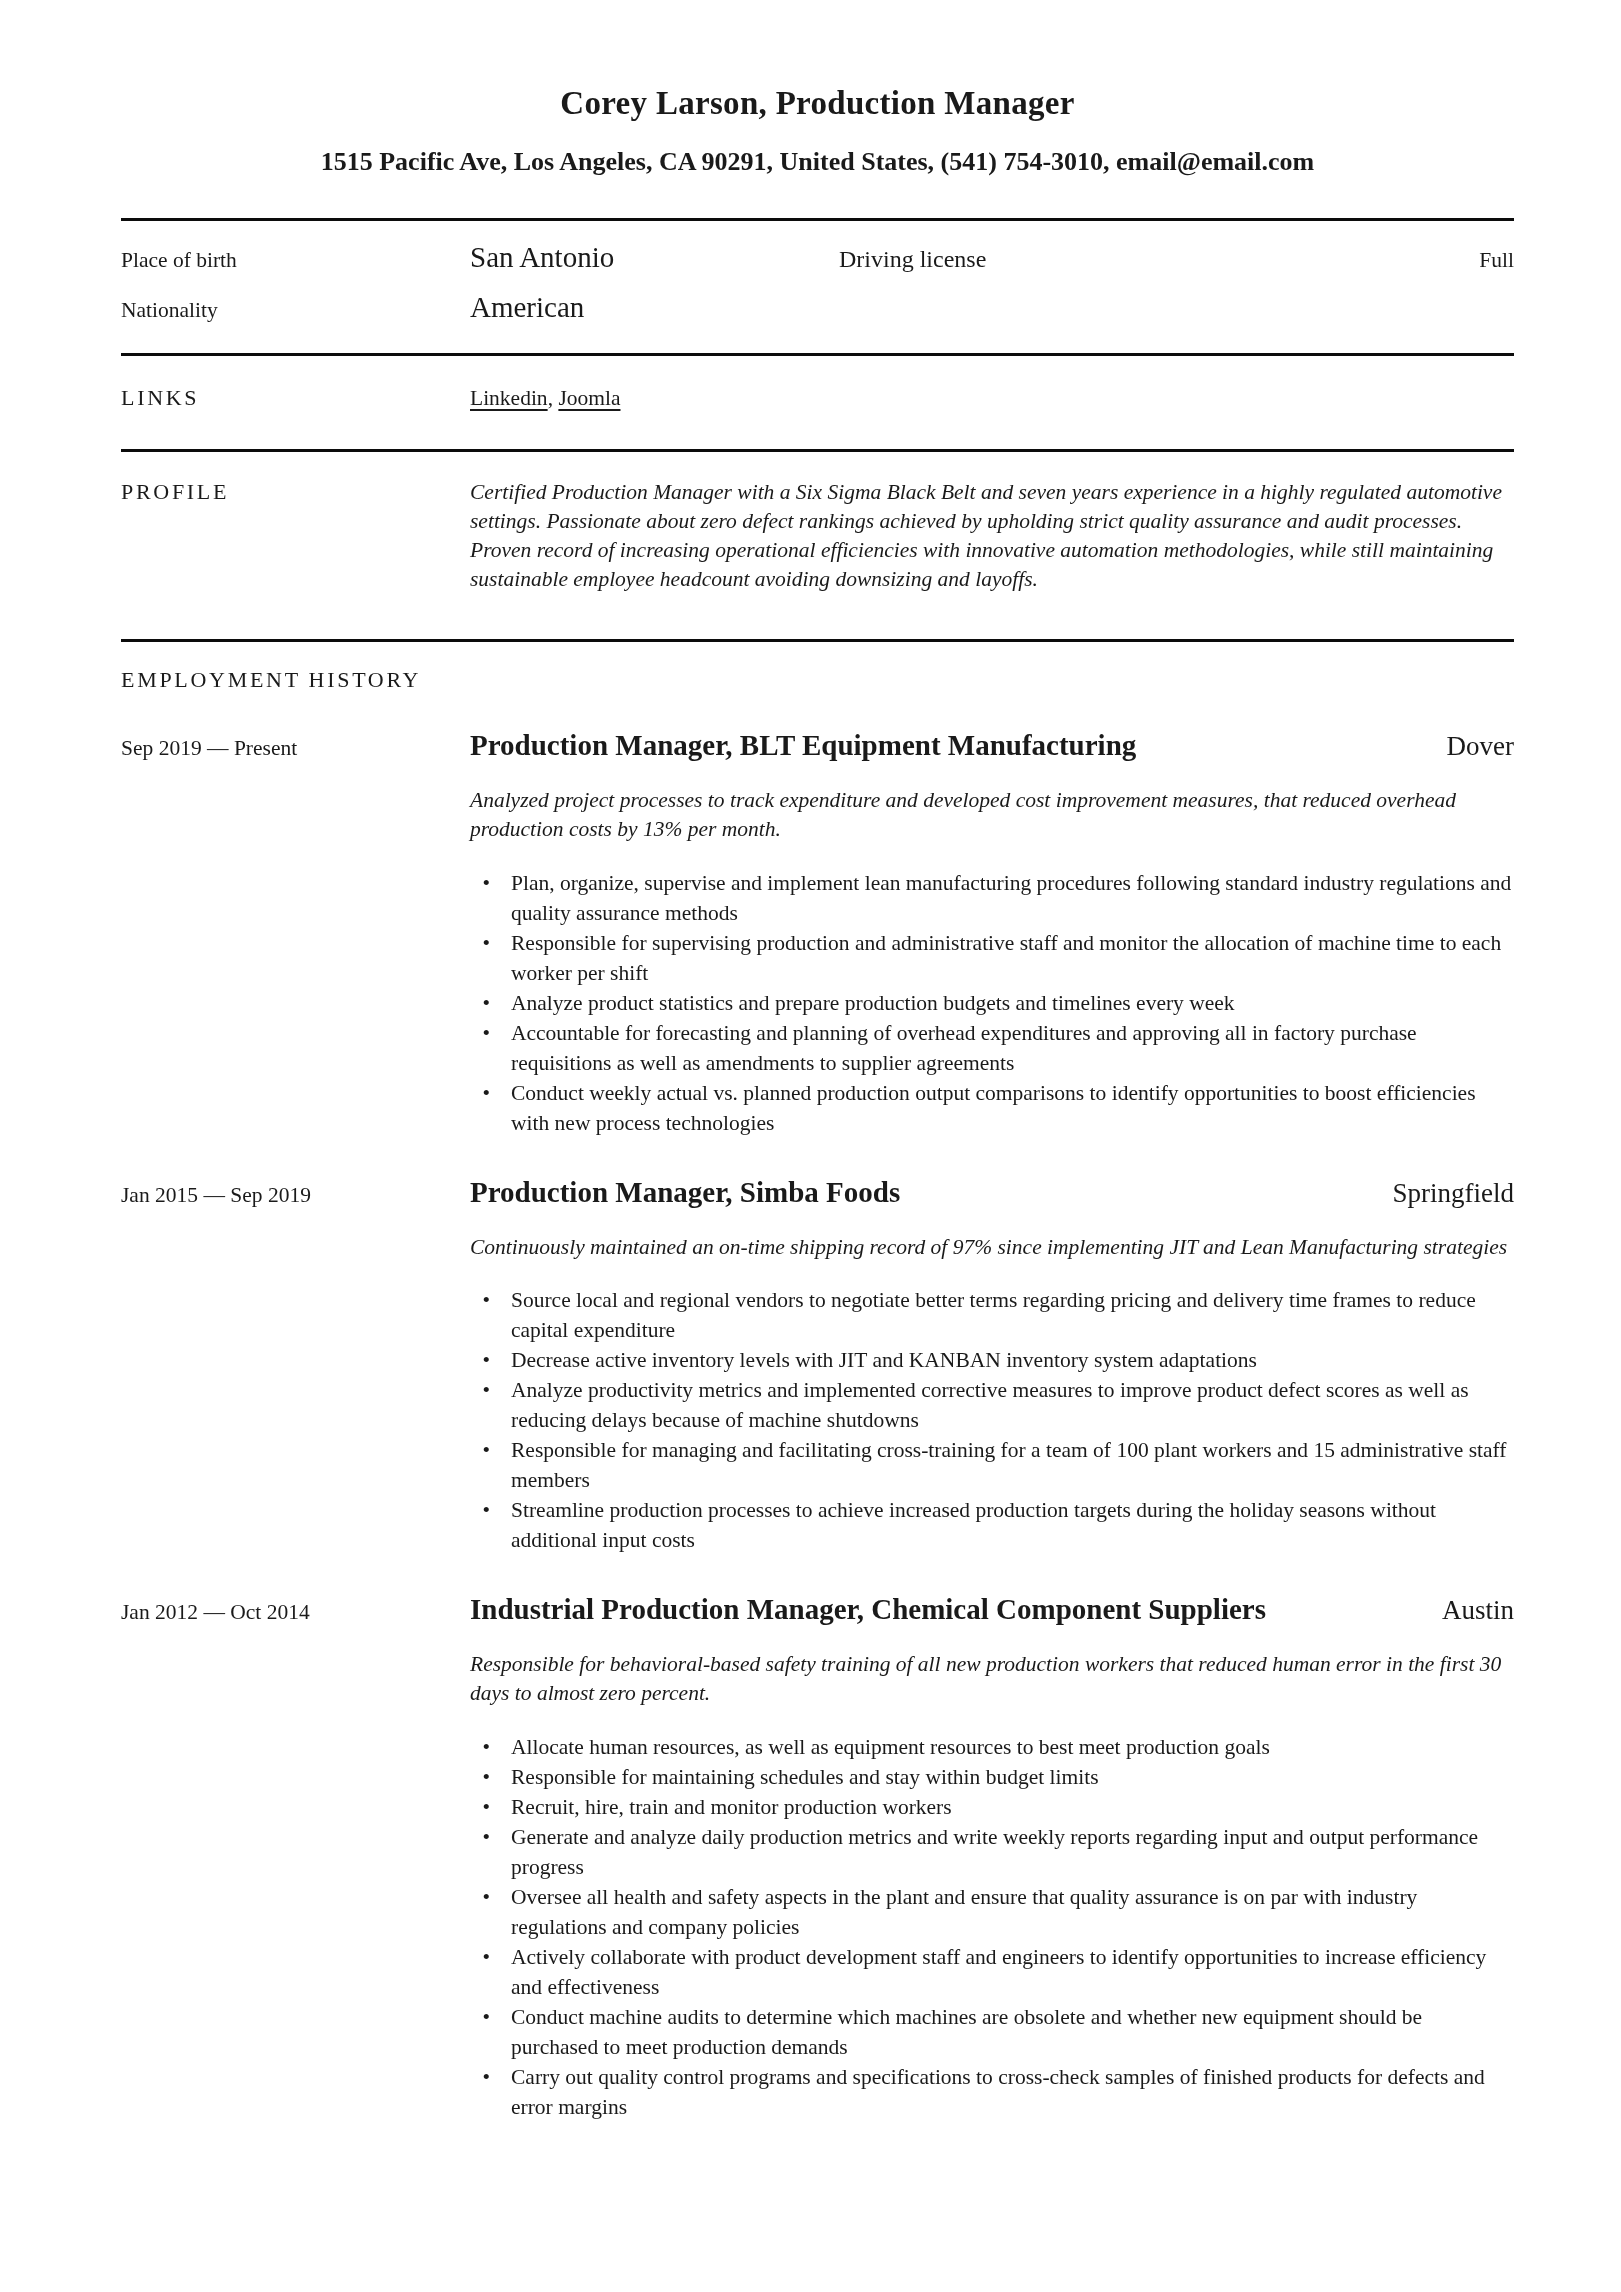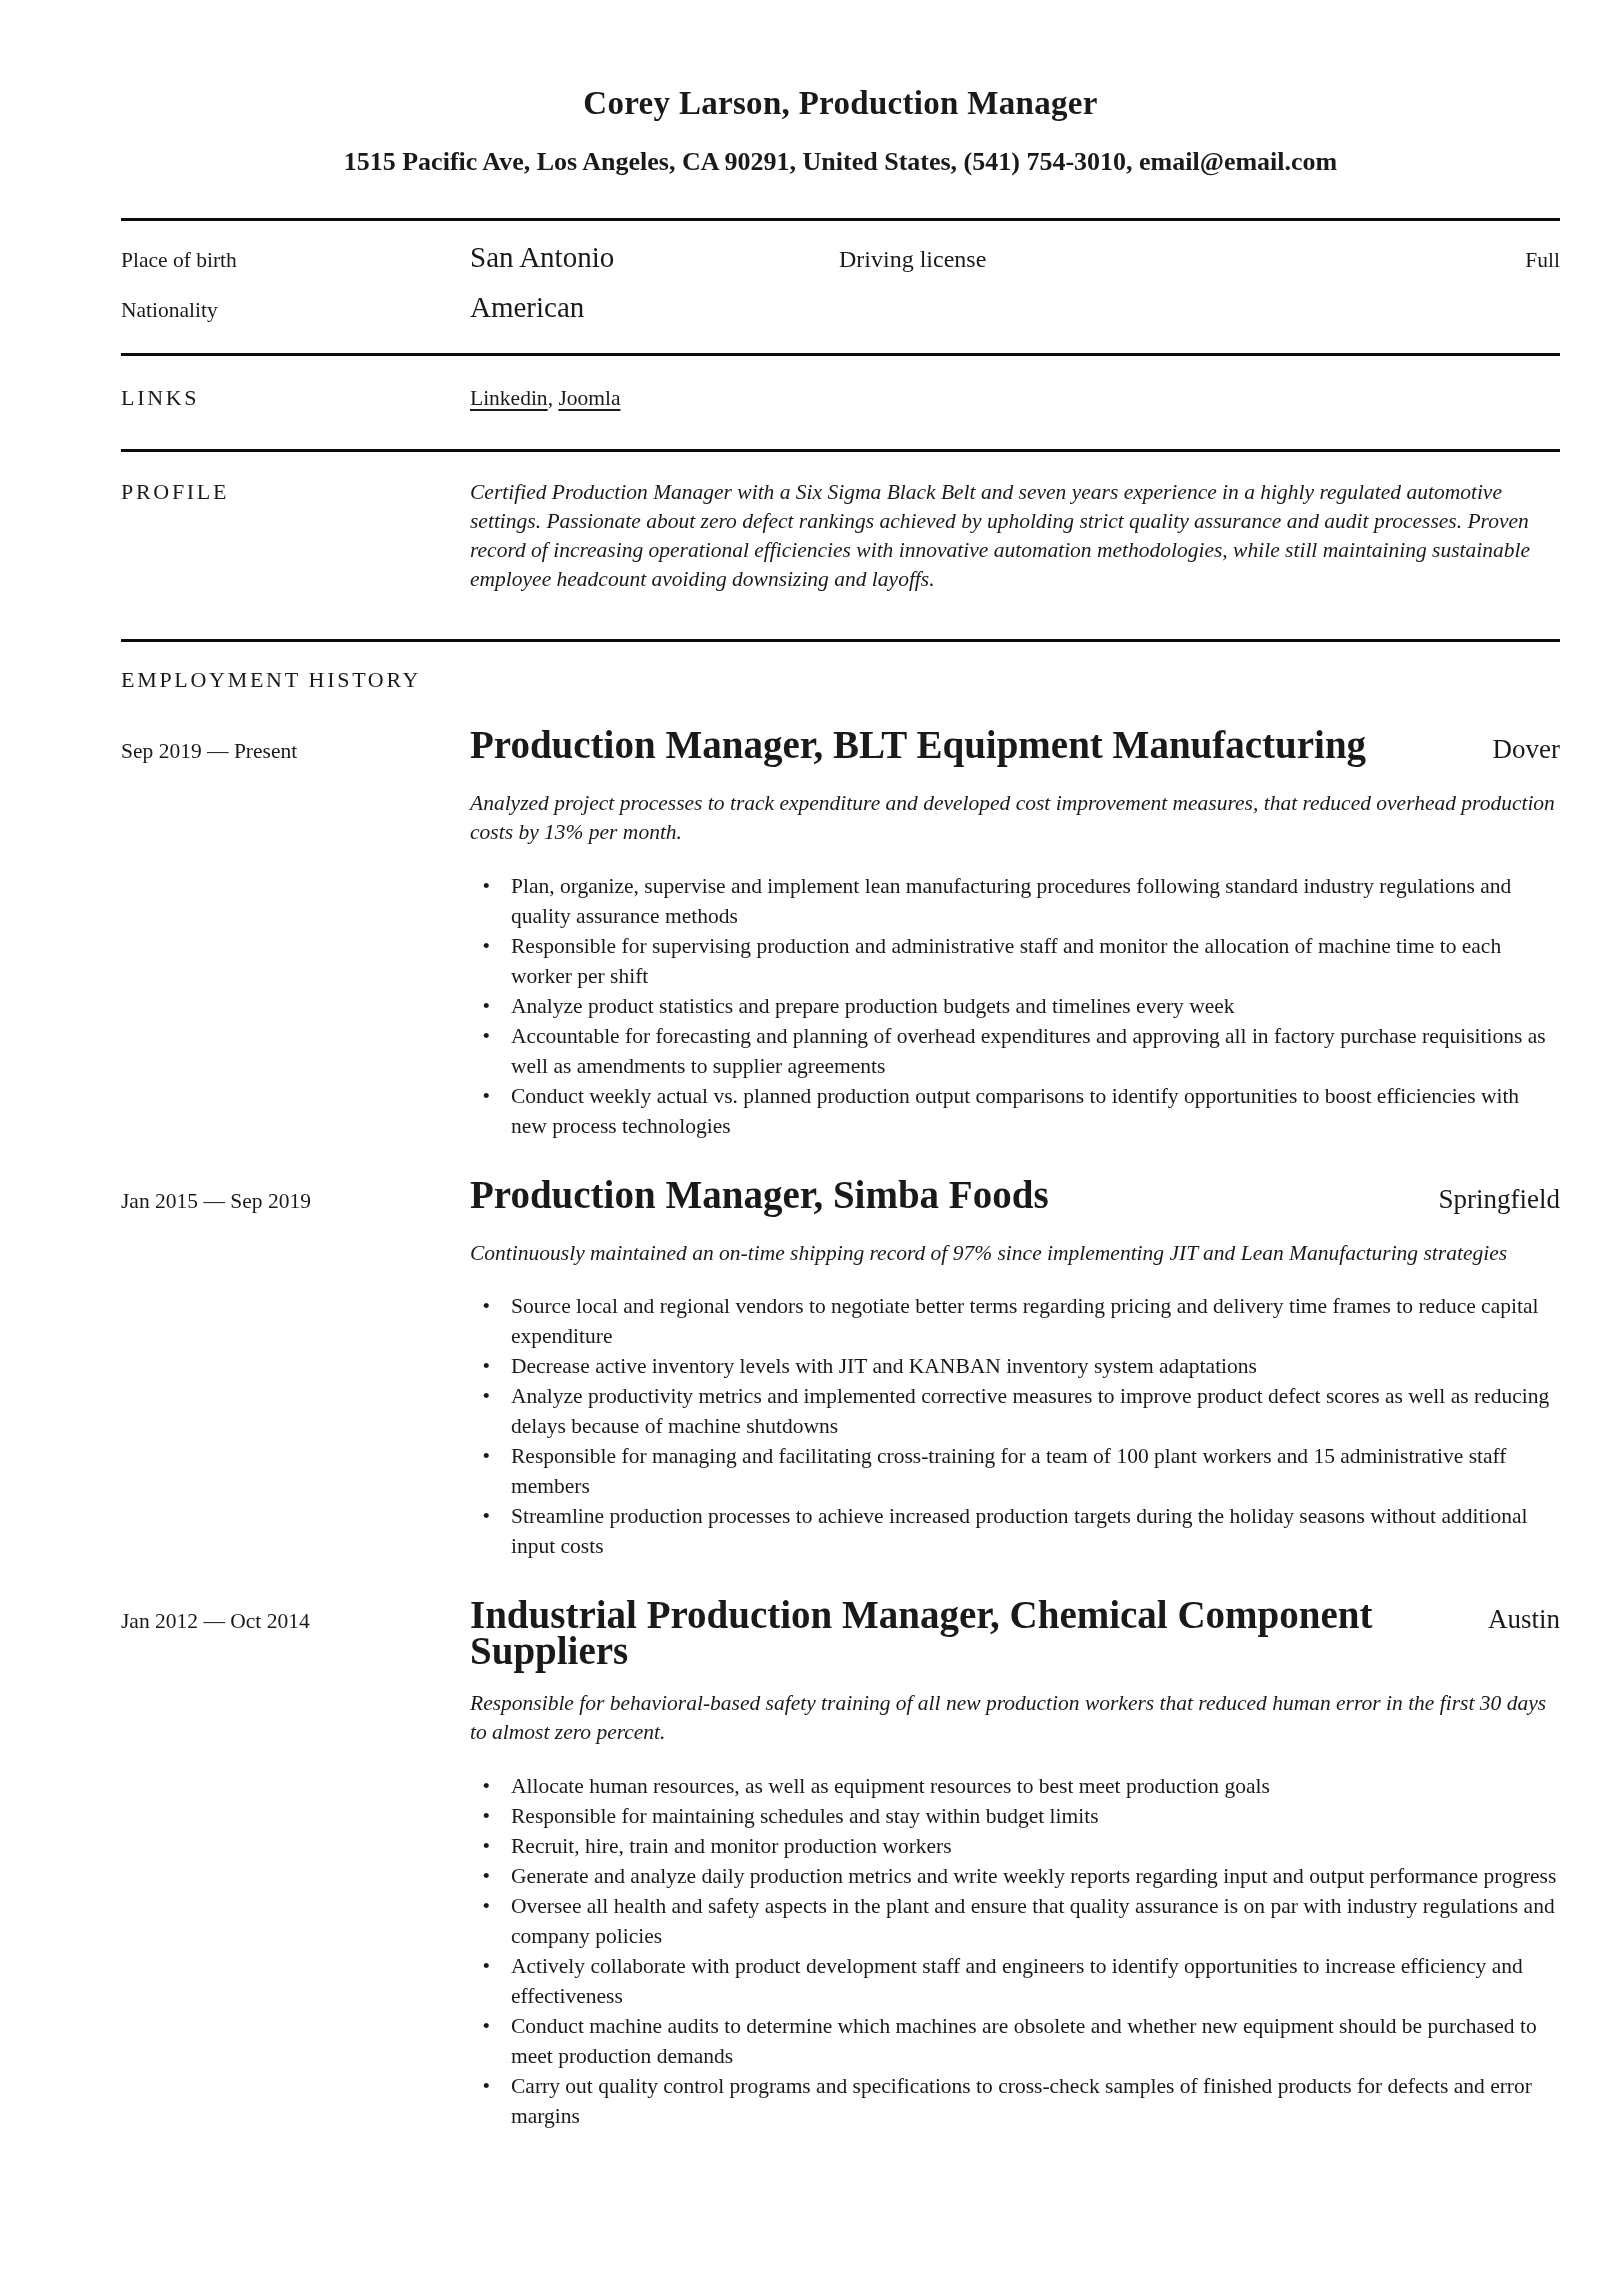--- a/index.html
+++ b/index.html
@@ -8,21 +8,21 @@
     height: 2293px;
     background: #ffffff;
     color: #1a1a1a;
     font-family: "Liberation Serif", "DejaVu Serif", serif;
     overflow: hidden;
   }
   .page {
     box-sizing: border-box;
     width: 1621px;
     height: 1869px;
-    padding: 70px 61px 0 121px;
+    padding: 70px 107px 0 121px;
   }
   
   .name {
     margin: 14.3px 0 0 0;
     font-size: 33px;
     line-height: 39px;
     font-weight: 700;
     text-align: center;
     letter-spacing: 0.3px;
   }
@@ -86,21 +86,21 @@
   .employment-section { padding-top: 23px; }
   .employment-header { margin-bottom: 32px; }
   .job { margin-bottom: 36px; }
   .job-head {
     display: grid;
     grid-template-columns: 349px 1fr auto;
     align-items: baseline;
     line-height: 36px;
   }
   .job-dates { font-size: 21.5px; }
-  .job-title { font-size: 39px; font-weight: 700; }
+  .job-title { font-size: 29px; font-weight: 700; }
   .job-location { font-size: 27px; text-align: right; padding-left: 27px; }
   .job-body { margin-left: 349px; }
   .job-summary {
     margin-top: 19.7px;
     font-style: italic;
     font-size: 21.5px;
     line-height: 29.6px;
   }
   .job-bullets {
     list-style: none;

